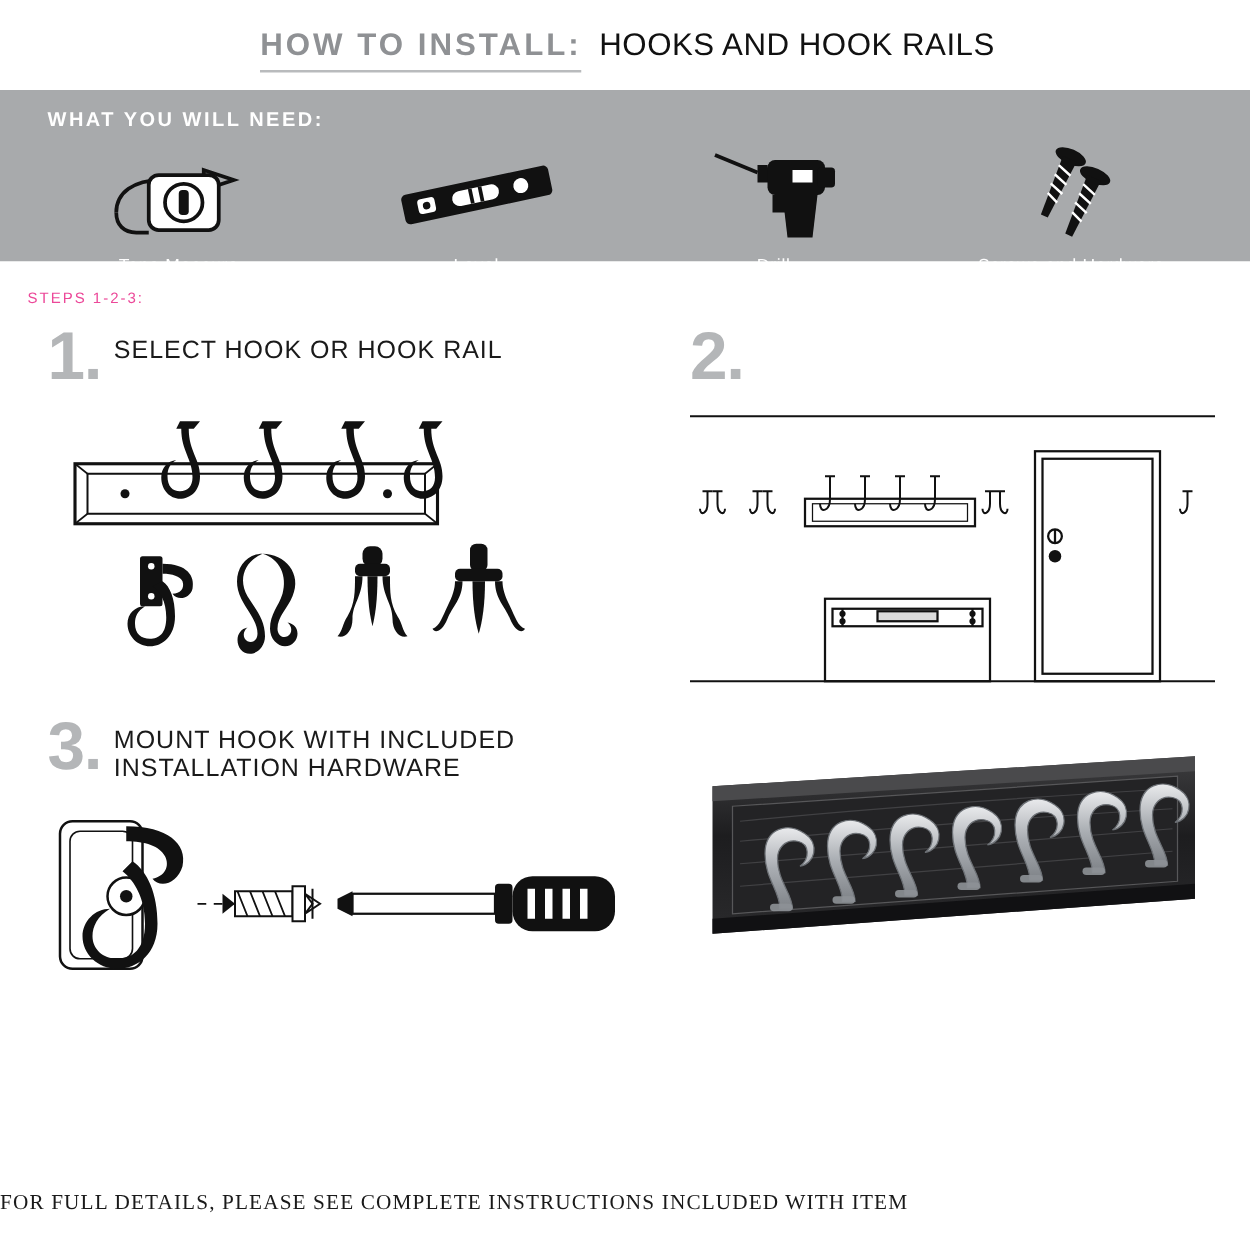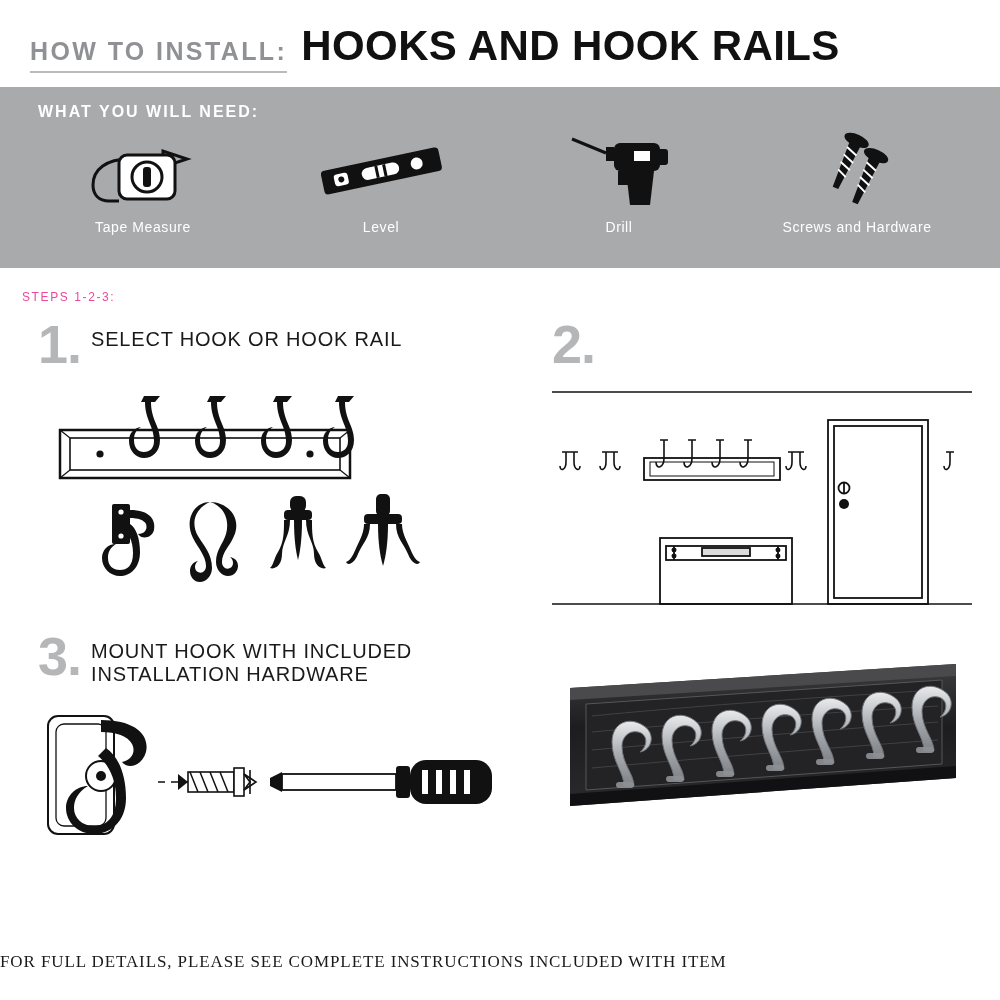--- a/index.html
+++ b/index.html
@@ -15,43 +15,44 @@
     position: relative;
     overflow: hidden;
   }
 
   
   .header {
     display: flex;
     align-items: baseline;
     padding: 22px 26px 6px 30px;
     gap: 14px;
+    justify-content: center;
   }
   .header-eyebrow {
     font-size: 25px;
     letter-spacing: 2.4px;
     font-weight: bold;
     color: #8f9194;
     border-bottom: 2px solid #b9bbbd;
     padding-bottom: 5px;
     white-space: nowrap;
   }
   .header-title {
-    font-size: 42px;
-    font-weight: bold;
+    font-size: 25px;
+    font-weight: normal;
     letter-spacing: 0.4px;
     color: #111;
     white-space: nowrap;
   }
 
   
   .needs-band {
     background: #a8aaac;
     margin-top: 8px;
-    height: 181px;
+    height: 137px;
     position: relative;
   }
   .needs-title {
     position: absolute;
     left: 38px;
     top: 16px;
     font-size: 16px;
     font-weight: bold;
     letter-spacing: 2px;
     color: #ffffff;

